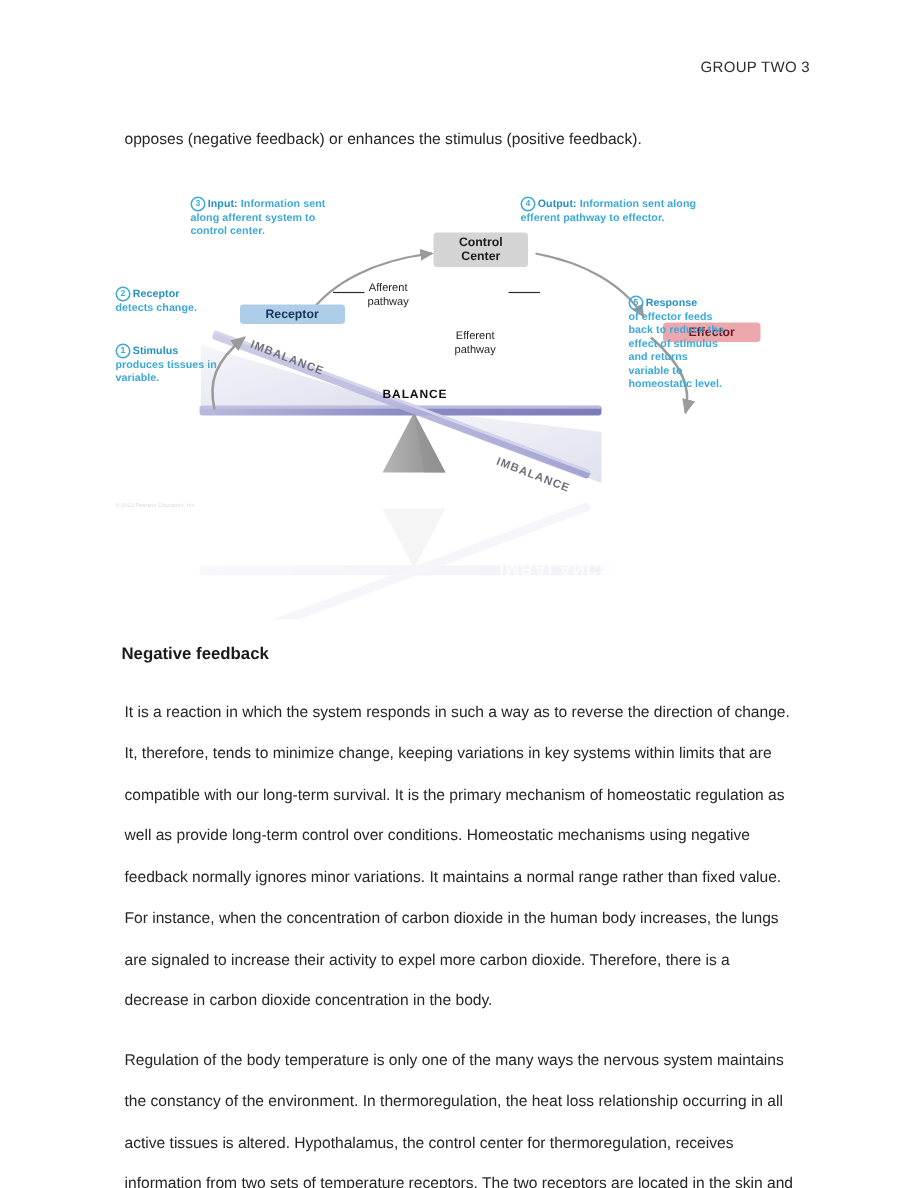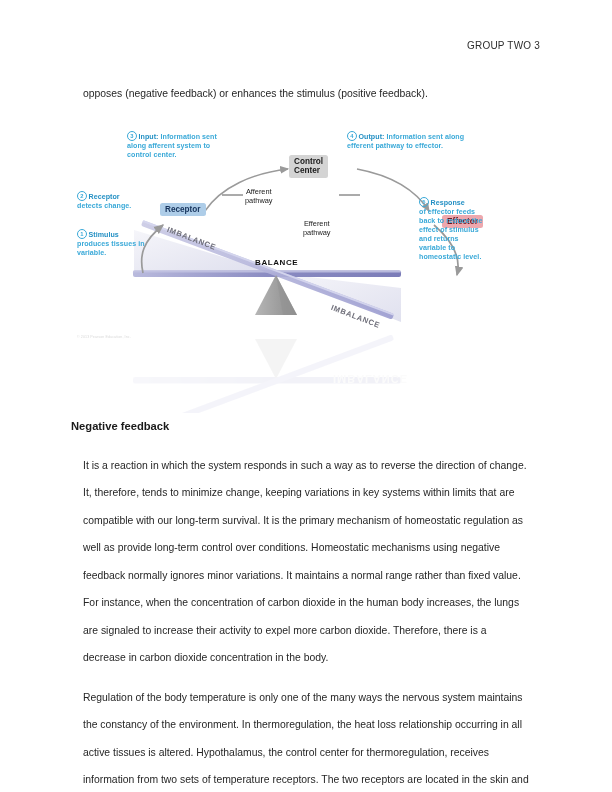--- a/index.html
+++ b/index.html
@@ -36,21 +36,21 @@
   p.body {
     margin: 12px;
     font-size: 10.4px;
     line-height: 27.5px;
     text-align: left;
     color: #262626;
   }
   .intro-line { margin-bottom: 0; }
 
   h2.section-heading {
-    margin: 0;
+    margin: 10px;
     font-size: 11.2px;
     font-weight: bold;
     line-height: 27px;
     color: #1a1a1a;
   }
 
   
   .figure-wrap {
     position: relative;
     margin-top: 17px;
@@ -86,22 +86,23 @@
     font-size: 5.8px;
     margin-right: 1.5px;
     vertical-align: 1px;
   }
   .fig-note .rest { font-weight: bold; }
 
   .nodebox {
     position: absolute;
     font-size: 8.2px;
     font-weight: bold;
+    text-align: center;
     border-radius: 2.5px;
-    padding: 2px 5px;
+    padding: 2px 17px;
     line-height: 9.5px;
     white-space: nowrap;
   }
   .nodebox.receptor { background: #aecde8; color: #16335c; }
   .nodebox.effector { background: #eda8ae; color: #6d1620; }
   .nodebox.control  { background: #d4d4d4; color: #1a1a1a; }
 
   .pathway-label {
     position: absolute;
     font-size: 7.4px;

